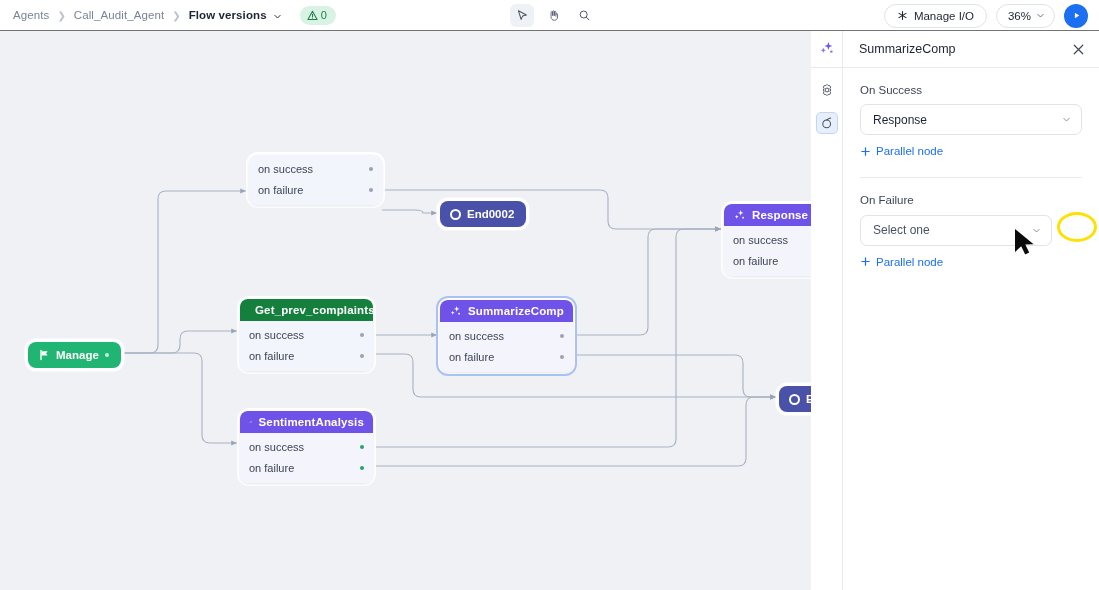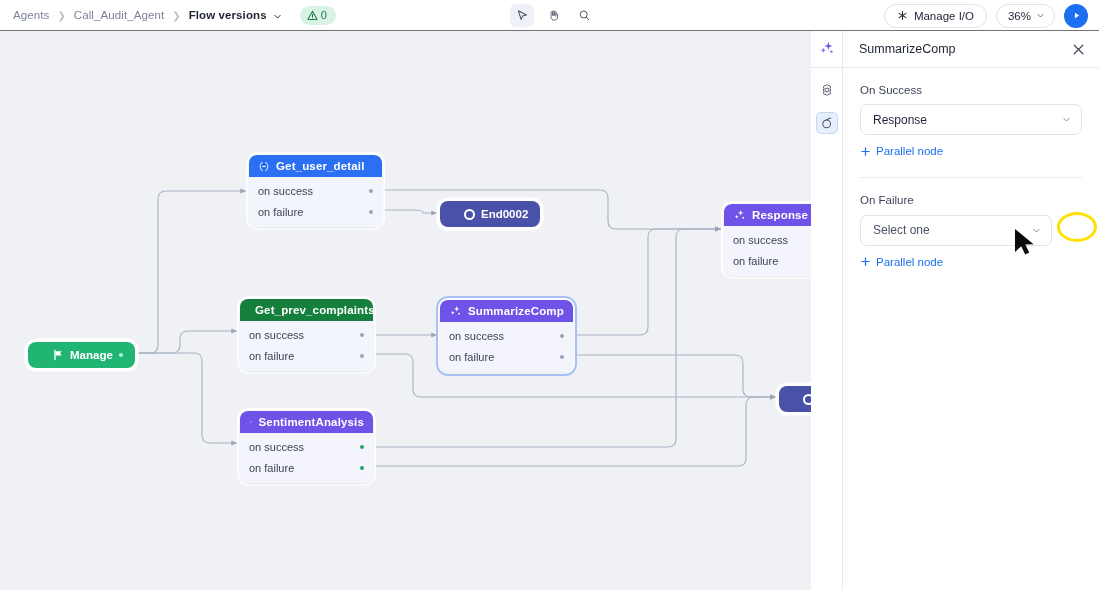--- a/index.html
+++ b/index.html
@@ -87,21 +87,21 @@
   .dot.green { background: #27a565; }
   .node-wrap { position: absolute; }
   .node-sel {
     position: absolute; inset: -4px; border-radius: 12px;
     border: 2px solid #a8c2f5; background: transparent; pointer-events: none;
   }
   .node-inner { position: relative; border-radius: 8px; overflow: hidden; }
 
   .pill-node {
     position: absolute; display: flex; align-items: center; gap: 6px;
-    height: 26px; border-radius: 8px; padding: 0 12px 0 24px;
+    height: 26px; border-radius: 8px; padding: 0 12px 0 10px;
     color: #fff; font-size: 11.5px; font-weight: 600;
     box-shadow: 0 0 0 3.5px #ffffff, 0 1px 3px rgba(20,30,60,.15);
   }
   .pill-node.start { background: #21b573; }
   .pill-node.end { background: #4a51a8; }
   .ring-ico {
     width: 11px; height: 11px; border-radius: 50%;
     border: 2.5px solid #fff; flex: 0 0 11px;
   }
 
@@ -267,28 +267,20 @@
         <path d="M3 1.5 V10.5" stroke="#fff" stroke-width="1.4" stroke-linecap="round"></path>
         <path d="M3.6 2.2 H9.6 L8.1 4.4 L9.6 6.6 H3.6 Z" fill="#fff"></path>
       </svg>
       <span>Manage</span>
       <span class="dot" style="background:#bdf0d8"></span>
     </div>
 
     <div class="node-wrap" style="left:249px; top:124px;">
       <div class="node plain" style="position:relative; width:133px;">
         <div class="node-inner">
-          <div class="node-hd" style="background:#2b6ff2;">
-            <svg width="12" height="11" viewBox="0 0 14 12">
-              <path d="M5 1.2 C3.2 1.2 3.6 4 2.2 6 C3.6 8 3.2 10.8 5 10.8" fill="none" stroke="#fff" stroke-width="1.1" stroke-linecap="round"></path>
-              <path d="M9 1.2 C10.8 1.2 10.4 4 11.8 6 C10.4 8 10.8 10.8 9 10.8" fill="none" stroke="#fff" stroke-width="1.1" stroke-linecap="round"></path>
-              <path d="M5.4 6 H8.6" stroke="#fff" stroke-width="1.1" stroke-linecap="round"></path>
-            </svg>
-            <span>Get_user_detail</span>
-          </div>
           <div class="node-body">
             <div class="port-row">
               <span>on success</span>
               <span class="dot"></span>
             </div>
             <div class="port-row">
               <span>on failure</span>
               <span class="dot"></span>
             </div>
           </div>

